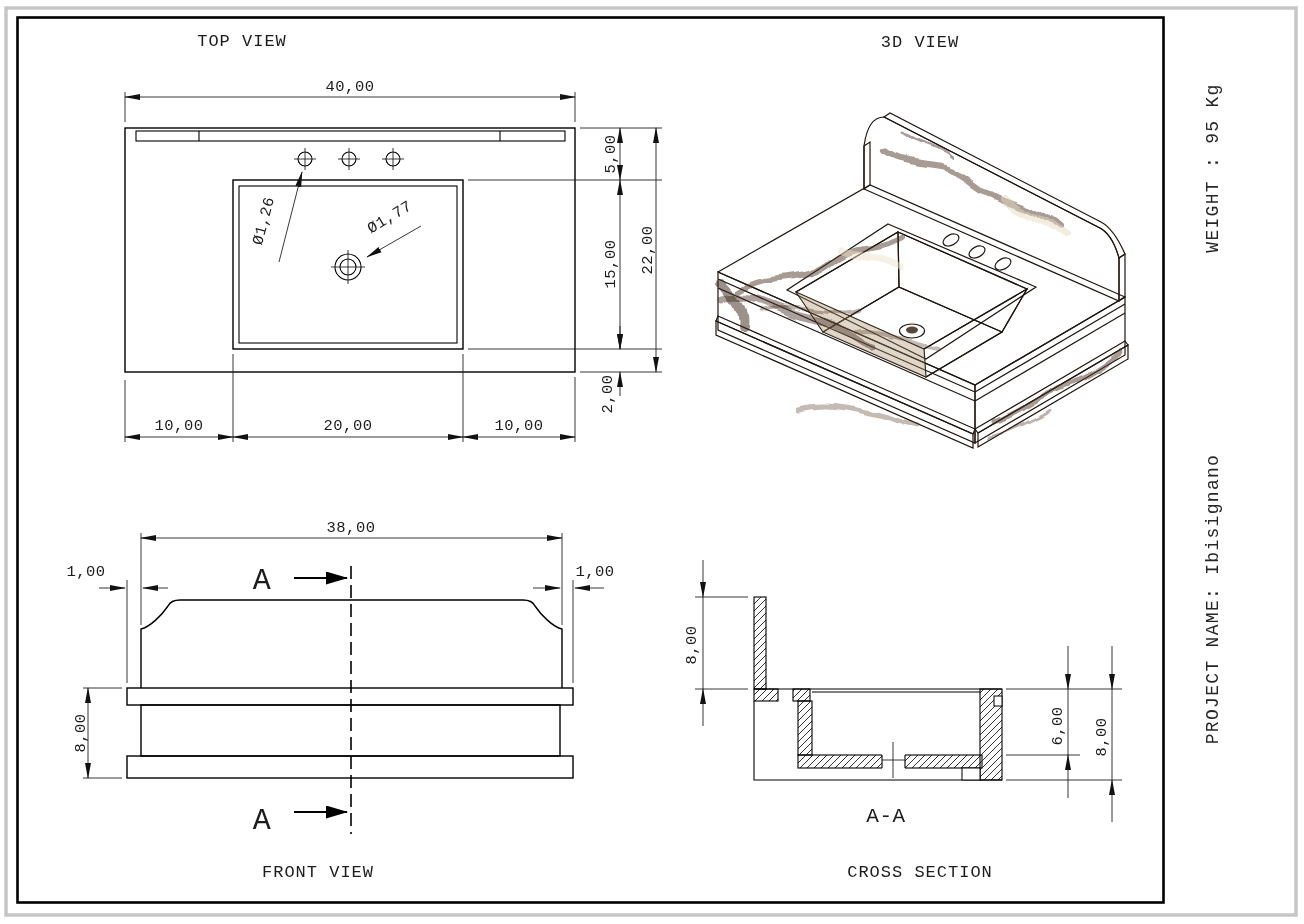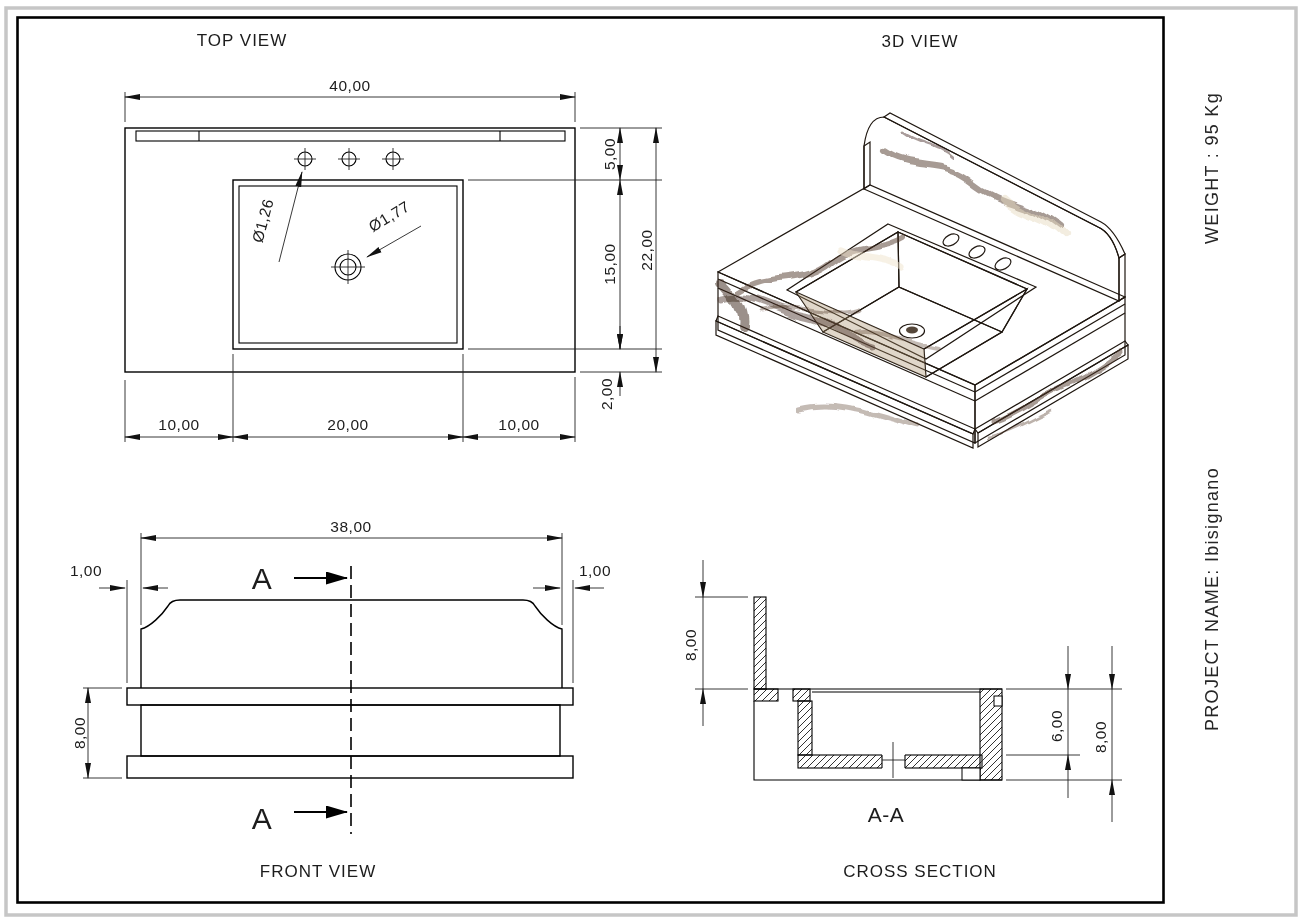--- a/index.html
+++ b/index.html
@@ -1,17 +1,17 @@
 <!DOCTYPE html>
 <html><head>
 <meta charset="utf-8">
 <style>
   html,body{margin:0;padding:0;background:#ffffff;}
   .page{position:relative;width:1304px;height:924px;background:#ffffff;overflow:hidden;
-        font-family:Liberation Sans, sans-serif;}
+        font-family:Liberation Mono, monospace;}
   svg text{fill:#1c1c1c;letter-spacing:0.5px;}
   .dimtxt{font-size:15.5px;}
   .viewtitle{font-size:17px;letter-spacing:1px;}
   .sectxt{font-size:30px;}
   .sidetxt{font-size:18px;letter-spacing:1.3px;fill:#262626;}
   .thin{stroke:#222;stroke-width:0.9;fill:none;}
   .obj{stroke:#000;stroke-width:1.4;fill:none;}
   .obj2{stroke:#000;stroke-width:1.1;fill:none;}
   .hatched{fill:url(#hatch);stroke:#000;stroke-width:1.1;}
   .mline{stroke:#1f1710;stroke-width:1.2;fill:none;}

